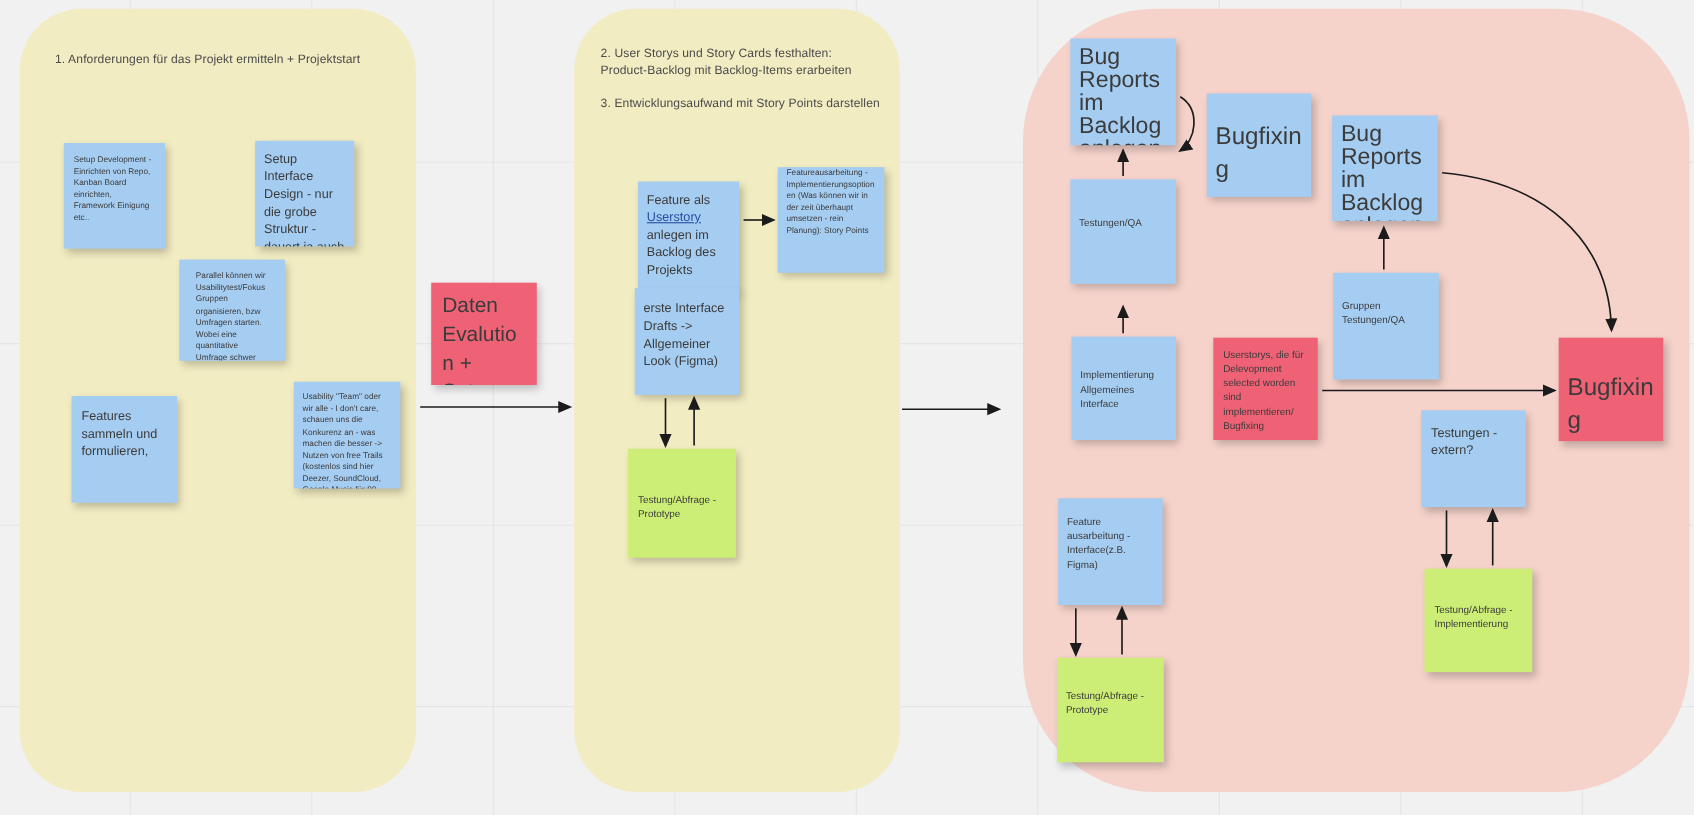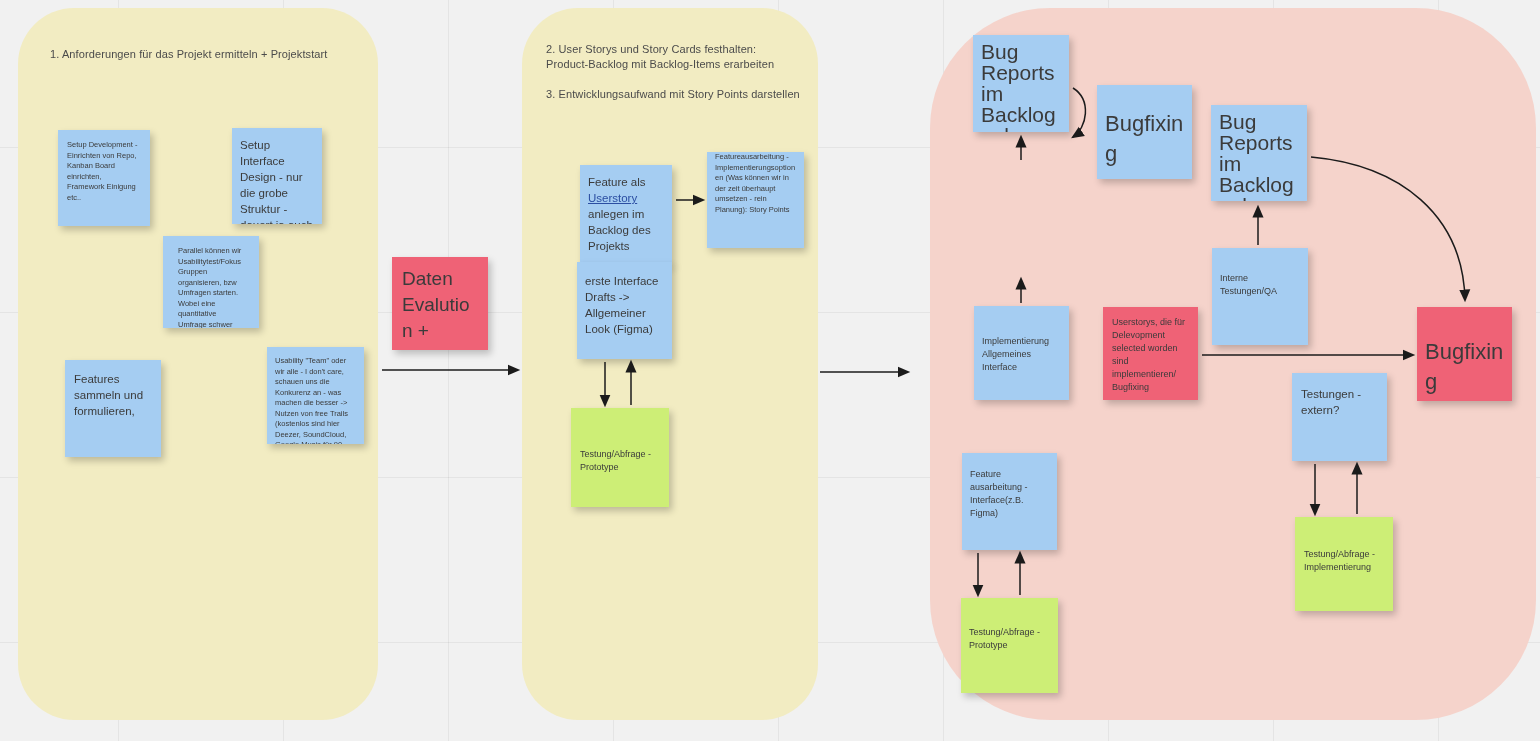--- a/index.html
+++ b/index.html
@@ -97,20 +97,23 @@
   </div>
 
   <div class="note green" style="left:571px;top:408px;width:98px;height:99px;padding:40px 9px 0 9px;">
     <span class="txt t-xs">Testung/Abfrage - Prototype</span>
   </div>
 
   <div class="note blue" style="left:973px;top:35px;width:96px;height:97px;padding:6px 8px;">
     <span class="txt t-m">Bug Reports im Backlog anlegen</span>
   </div>
 
+  <div class="note blue" style="left:973px;top:163px;width:96px;height:95px;padding:33px 8px 0 8px;">
+    <span class="txt t-xs">Testungen/QA</span>
+  </div>
 
   <div class="note blue" style="left:974px;top:306px;width:95px;height:94px;padding:29px 8px 0 8px;">
     <span class="txt t-xs">Implementierung Allgemeines Interface</span>
   </div>
 
   <div class="note blue" style="left:962px;top:453px;width:95px;height:97px;padding:15px 8px 0 8px;">
     <span class="txt t-xs">Feature ausarbeitung - Interface(z.B. Figma)</span>
   </div>
 
   <div class="note green" style="left:961px;top:598px;width:97px;height:95px;padding:28px 8px 0 8px;">
@@ -119,21 +122,21 @@
 
   <div class="note blue" style="left:1097px;top:85px;width:95px;height:94px;padding:24px 8px 0 8px;">
     <span class="txt t-xl">Bugfixing</span>
   </div>
 
   <div class="note blue" style="left:1211px;top:105px;width:96px;height:96px;padding:6px 8px;">
     <span class="txt t-m">Bug Reports im Backlog anlegen</span>
   </div>
 
   <div class="note blue" style="left:1212px;top:248px;width:96px;height:97px;padding:24px 8px 0 8px;">
-    <span class="txt t-xs">Interne Testungen/QA</span>
+    <span class="txt t-xs">Gruppen Testungen/QA</span>
   </div>
 
   <div class="note red" style="left:1103px;top:307px;width:95px;height:93px;padding:9px 9px;">
     <span class="txt t-xs">Userstorys, die für Delevopment selected worden sind implementieren/ Bugfixing</span>
   </div>
 
   <div class="note green" style="left:1295px;top:517px;width:98px;height:94px;padding:31px 9px 0 9px;">
     <span class="txt t-xs">Testung/Abfrage - Implementierung</span>
   </div>
 

